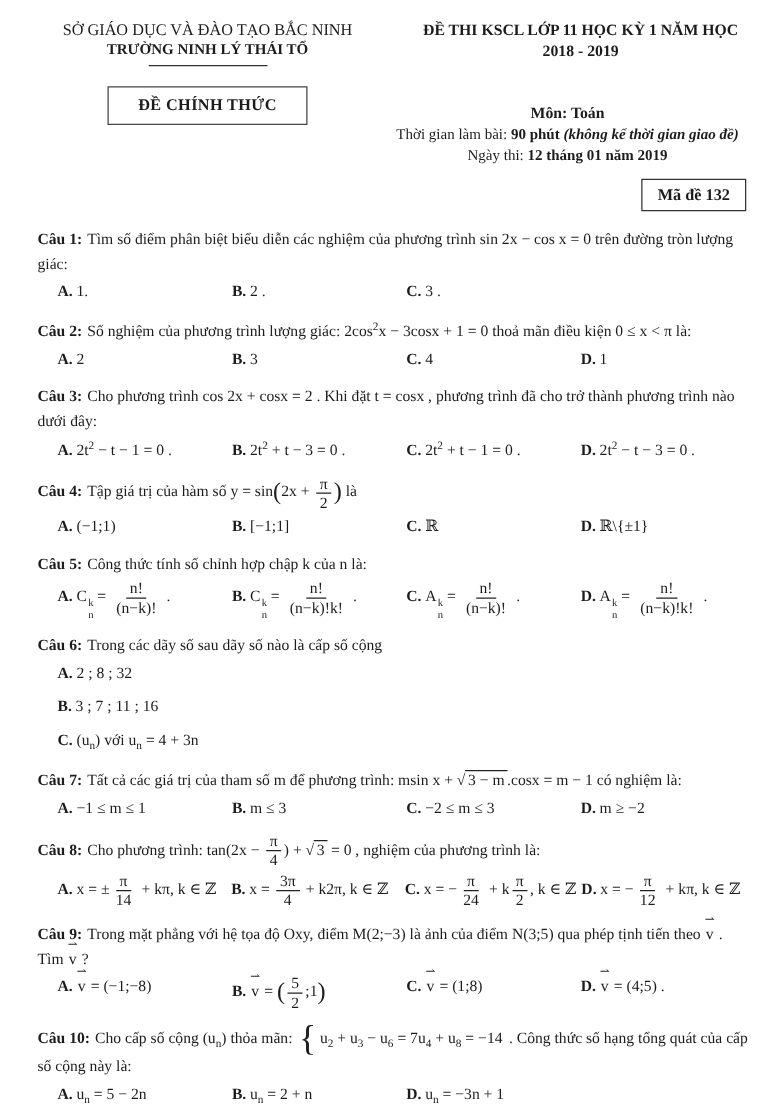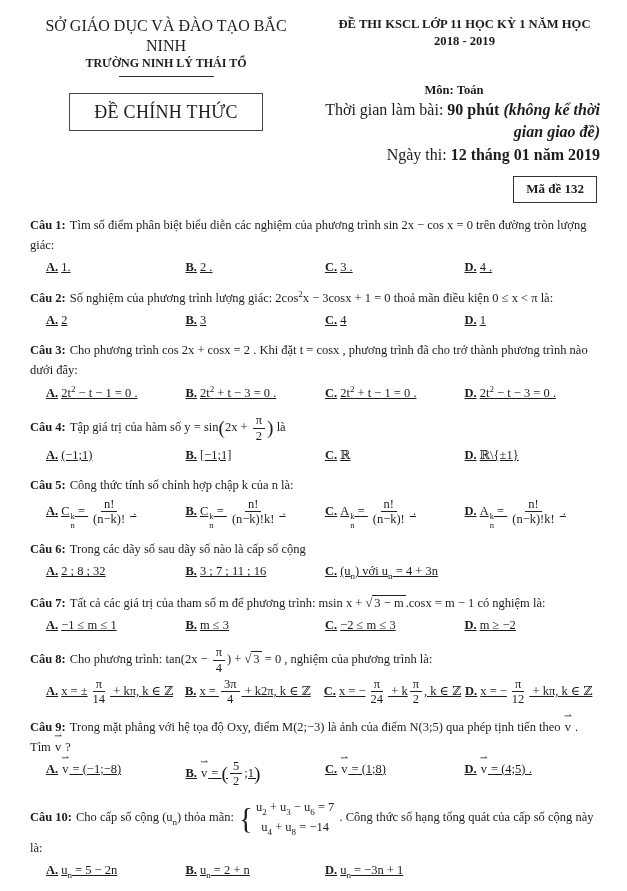--- a/index.html
+++ b/index.html
@@ -5,55 +5,55 @@
   html,body{margin:0;padding:0;}
   body{
     width:627px;height:891px;overflow:hidden;background:#ffffff;
     font-family:"Liberation Serif","DejaVu Serif",serif;
     color:#1c1c1c;font-size:12.5px;line-height:1.6;
   }
   .page{padding:16px 27px 0 30px;box-sizing:border-box;height:100%;display:flex;flex-direction:column;}
   
   .header{display:flex;align-items:flex-start;}
   .h-left{width:272px;text-align:center;flex:0 0 auto;}
-  .h-left .l1{font-size:16px;line-height:1.25;}
+  .h-left .l1{font-size:13px;line-height:1.25;}
   .h-left .l2{font-size:12px;font-weight:bold;line-height:1.3;}
   .h-rule{width:95px;border:none;border-top:1.2px solid #333;margin:4px auto 16px auto;}
-  .official-box{display:inline-block;border:1.2px solid #444;padding:4px 24px;font-weight:normal;font-size:18px;letter-spacing:.3px;}
+  .official-box{display:inline-block;border:1.2px solid #444;padding:4px 24px;font-weight:bold;font-size:13px;letter-spacing:.3px;}
   .h-right{flex:1;text-align:center;padding-left:6px;}
   .h-right .r1{font-size:12.6px;font-weight:bold;line-height:1.35;margin-left:21px;}
   .h-right .r2{font-size:12.6px;font-weight:bold;line-height:1.35;margin-top:32px;}
-  .h-right .r3,.h-right .r4{font-size:16px;line-height:1.4;text-align:right;}
+  .h-right .r3,.h-right .r4{font-size:12px;line-height:1.4;}
   .bold{font-weight:bold;}
   .bold-italic{font-weight:bold;font-style:italic;}
   .code-row{text-align:right;margin:10px 3px 12px 0;}
   .code-box{display:inline-block;border:1.6px solid #333;padding:2px 12px;font-weight:bold;font-size:13px;}
   
   .questions{flex:0 0 auto;}
   .question{margin-bottom:10px;}
   .q-label{font-weight:bold;margin-right:4px;text-align:center;}
   .answers{display:grid;grid-template-columns:repeat(4,1fr);padding-left:16px;margin-top:2px;column-gap:4px;}
-  .answers.cols2{grid-template-columns:1fr 1fr 1fr 1fr;row-gap:7px;}
-  .answer{white-space:nowrap;text-decoration:underline;}
+  .answers.cols2{grid-template-columns:1fr;row-gap:7px;}
+  .answer{white-space:nowrap;}
   .a-key{font-weight:bold;margin-right:3px;}
   
   sup{font-size:.72em;}
   sub{font-size:.72em;}
   .fr{display:inline-flex;flex-direction:column;align-items:center;vertical-align:middle;margin:0 2px;line-height:1.15;}
   .fr .fn{display:block;padding:0 3px;border-bottom:1.1px solid #222;}
   .fr .fd{display:block;padding:0 3px;}
   .ss{display:inline-flex;flex-direction:column;align-items:flex-start;vertical-align:-0.45em;font-size:.68em;line-height:1.05;margin-left:1px;}
   .sq{white-space:nowrap;text-align:center;}
   .sq .sqa{border-top:1.1px solid #222;padding:0 2px;}
   .vec{position:relative;display:inline-block;padding:0 1px;}
   .vec::before{content:"⇀";position:absolute;top:-0.85em;left:0;right:0;font-size:.75em;text-align:center;}
   .bigp{font-size:1.55em;font-weight:400;vertical-align:middle;line-height:.8;}
   .cases{display:inline-flex;align-items:center;vertical-align:middle;margin:0 2px;}
   .cases .brace{font-size:2.3em;font-weight:400;line-height:.85;margin-right:3px;}
-  .cases .clines{display:inline-flex;flex-direction:column;row-gap:1px;text-align:center;line-height:1.3;}
+  .cases .clines{display:inline-flex;flex-direction:row;row-gap:1px;text-align:right;line-height:1.3;}
   
   .footer{margin-top:auto;padding-bottom:19px;text-align:right;font-size:12px;}
 </style>
 </head>
 <body>
 
 <div class="page">
 
   <div class="header">
     <div class="h-left">
@@ -74,21 +74,20 @@
     <span class="code-box">Mã đề 132</span>
   </div>
 
   <div class="questions">
   <div class="question">
     <div class="q-text"><span class="q-label">Câu 1:</span><span class="q-body">Tìm số điểm phân biệt biểu diễn các nghiệm của phương trình sin 2x − cos x = 0 trên đường tròn lượng giác:</span></div>
     <div class="answers">
           <div class="answer"><span class="a-key">A.</span><span class="a-text">1.</span></div>
           <div class="answer"><span class="a-key">B.</span><span class="a-text">2 .</span></div>
           <div class="answer"><span class="a-key">C.</span><span class="a-text">3 .</span></div>
-          <div class="answer"><span class="a-key">D.</span><span class="a-text">4 .</span></div>
         </div>
   </div>
 
   <div class="question">
     <div class="q-text"><span class="q-label">Câu 2:</span><span class="q-body">Số nghiệm của phương trình lượng giác: 2cos<sup>2</sup>x − 3cosx + 1 = 0 thoả mãn điều kiện 0 ≤ x &lt; π là:</span></div>
     <div class="answers">
           <div class="answer"><span class="a-key">A.</span><span class="a-text">2</span></div>
           <div class="answer"><span class="a-key">B.</span><span class="a-text">3</span></div>
           <div class="answer"><span class="a-key">C.</span><span class="a-text">4</span></div>
           <div class="answer"><span class="a-key">D.</span><span class="a-text">1</span></div>

